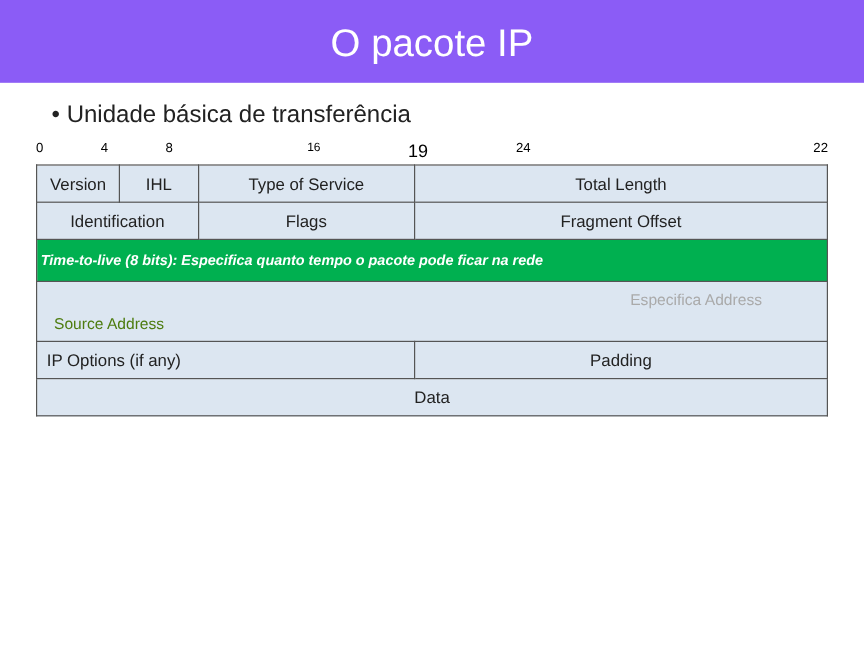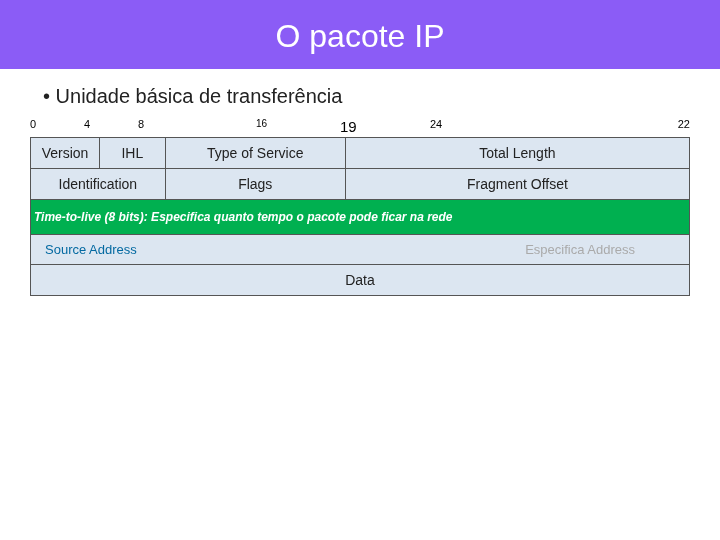--- a/index.html
+++ b/index.html
@@ -107,24 +107,28 @@
 
 
     <tr class="tooltip-row">
       <td colspan="4">
         <span>Time-to-live (8 bits): Especifica quanto tempo o pacote pode ficar na rede</span>
       </td>
     </tr>
 
     <tr>
       <td colspan="4" style="color:#aaa;">
-        <span style="float:left; padding-left: 10px; color:#0369a1; font-size:13px;">Source Address</span>
+        <span style="float:left; padding-left: 10px; color:#4d7c0f; font-size:13px;margin-top:20px;">Source Address</span>
         <span style="float:right; padding-right: 50px; color:#aaa; font-size:13px;">Especifica Address</span>
       </td>
     </tr>
 
+    <tr>
+      <td colspan="3" style="text-align:left; padding-left:8px;">IP Options (if any)</td>
+      <td style="width:20%">Padding</td>
+    </tr>
 
     <tr>
       <td colspan="4">Data</td>
     </tr>
   </tbody>
     </table>
 </div>
 
 </body></html>

